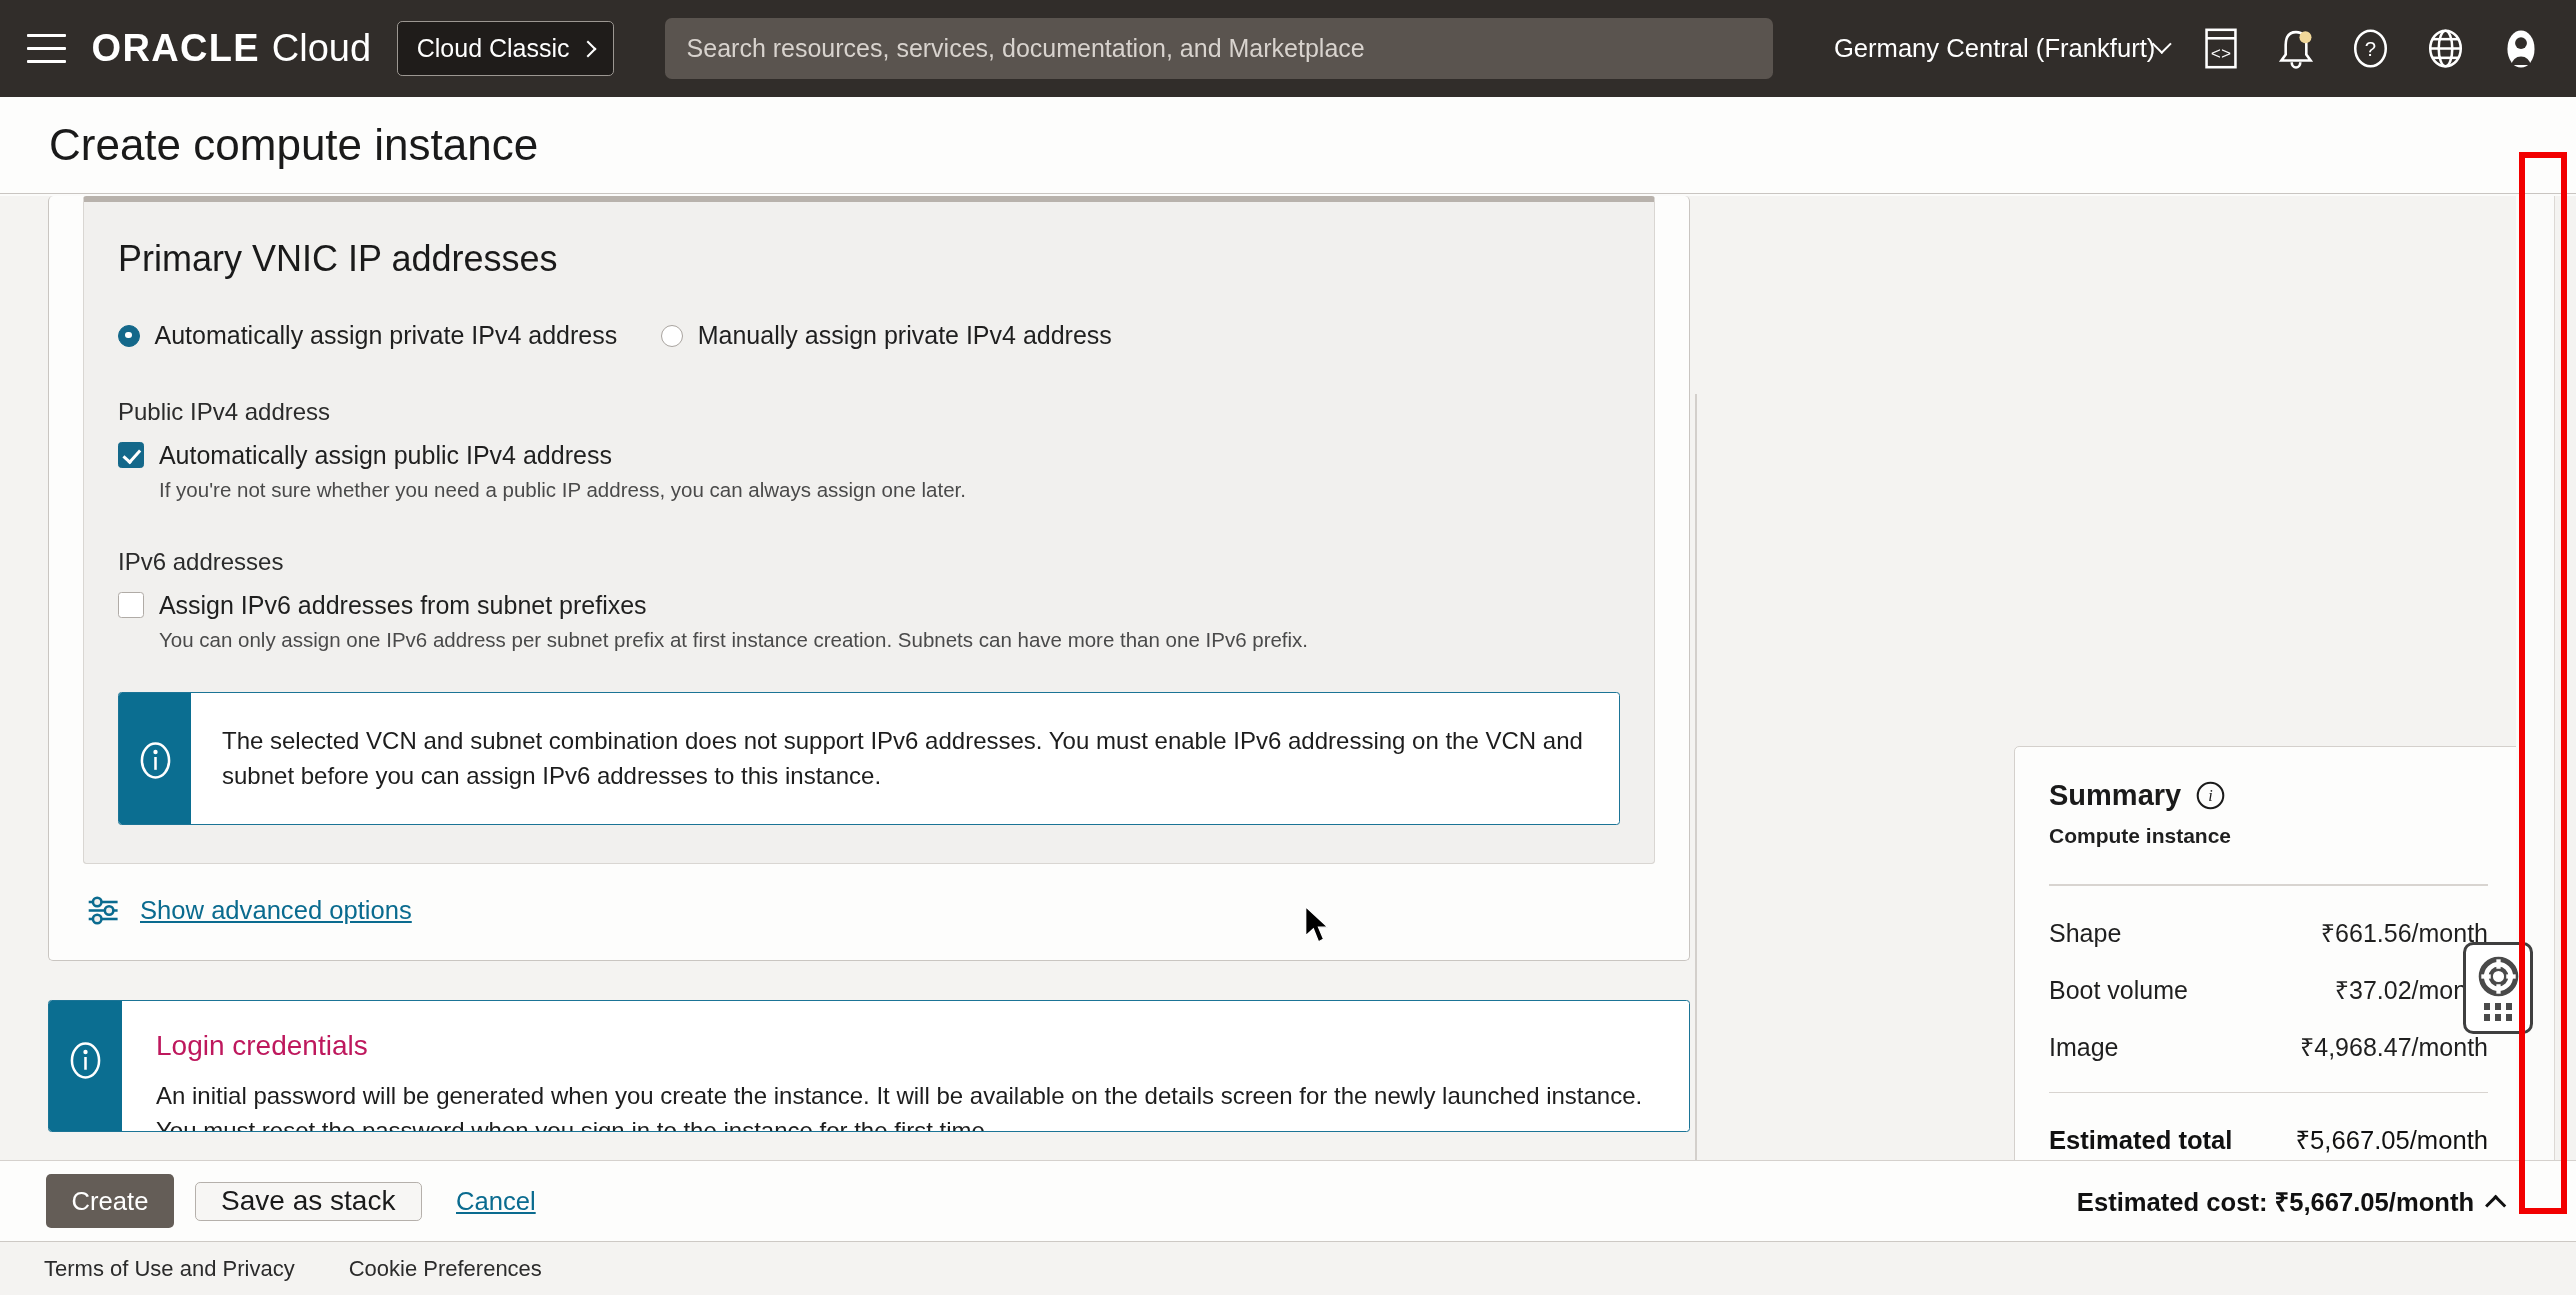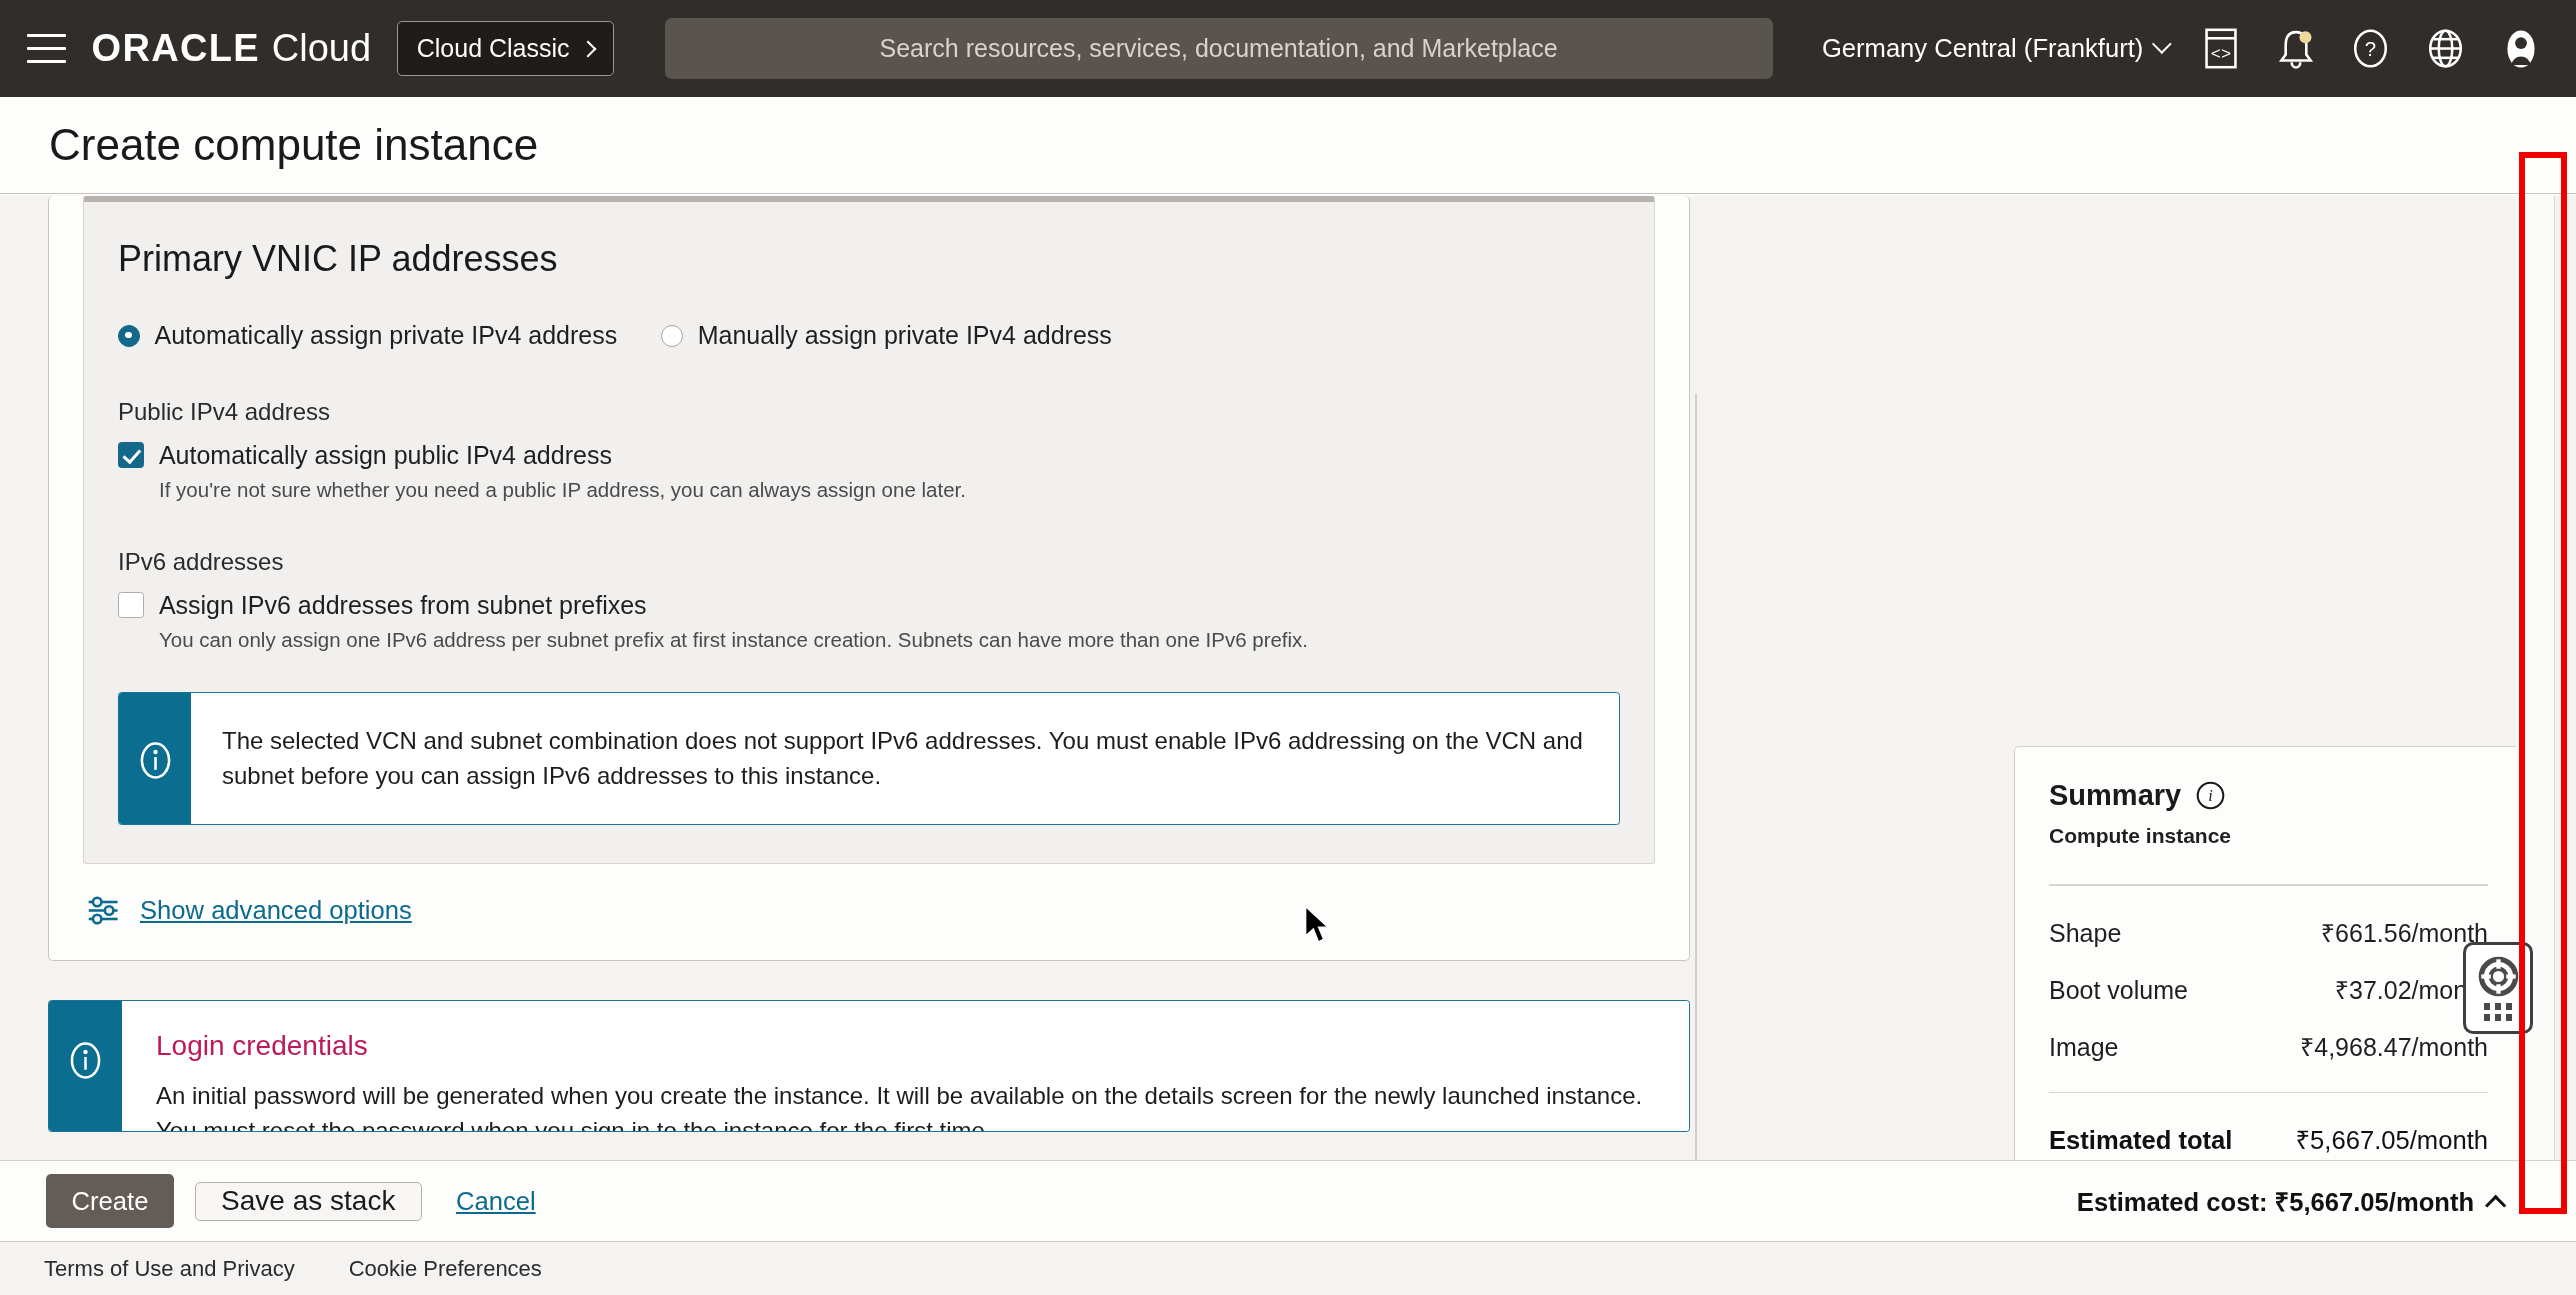--- a/index.html
+++ b/index.html
@@ -93,36 +93,35 @@
     width: 100%;
     height: 61px;
     background: #5a544f;
     border: none;
     border-radius: 6.8px;
     color: #e9e5e1;
     font-size: 25px;
     padding: 0 22px;
     font-family: "Liberation Sans", sans-serif;
     outline: none;
-    text-align: center;
   }
   .search-input::placeholder { color: #d8d3ce; opacity: 1; }
 
   .topbar-right {
     margin-left: auto;
     display: flex;
     align-items: center;
     gap: 29px;
     flex: 0 0 auto;
     padding-right: 5.1px;
   }
   .region-select {
     color: #ffffff;
     font-size: 25.6px;
-    display: flex; align-items: center; gap: 12px;
+    display: flex; align-items: center; 
     cursor: pointer;
     white-space: nowrap;
   }
   .chev-down {
     display: inline-block;
     width: 13.6px; height: 13.6px;
     border-bottom: 2.6px solid #ffffff;
     border-right: 2.6px solid #ffffff;
     transform: rotate(45deg);
     position: relative; top: -4.3px;

